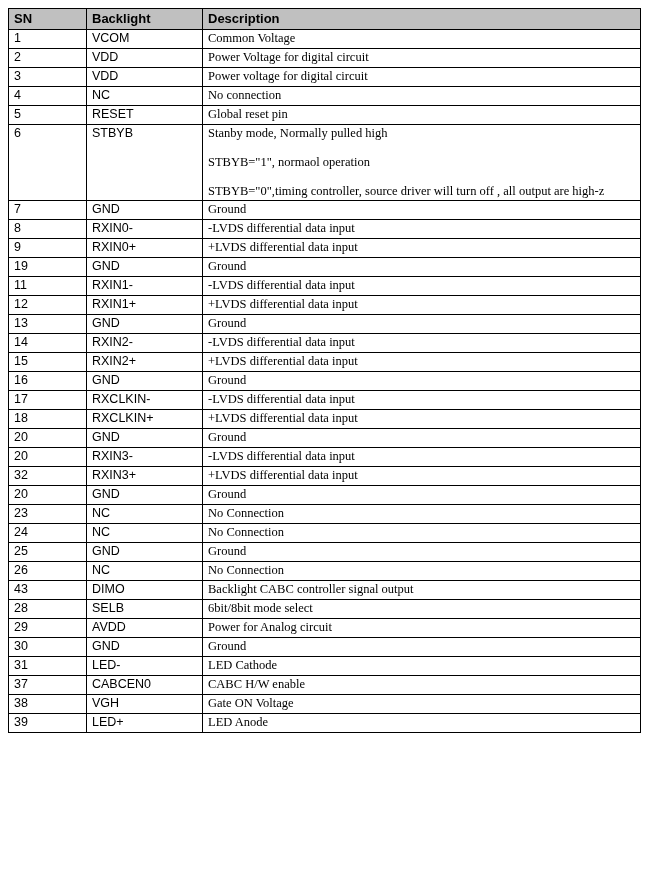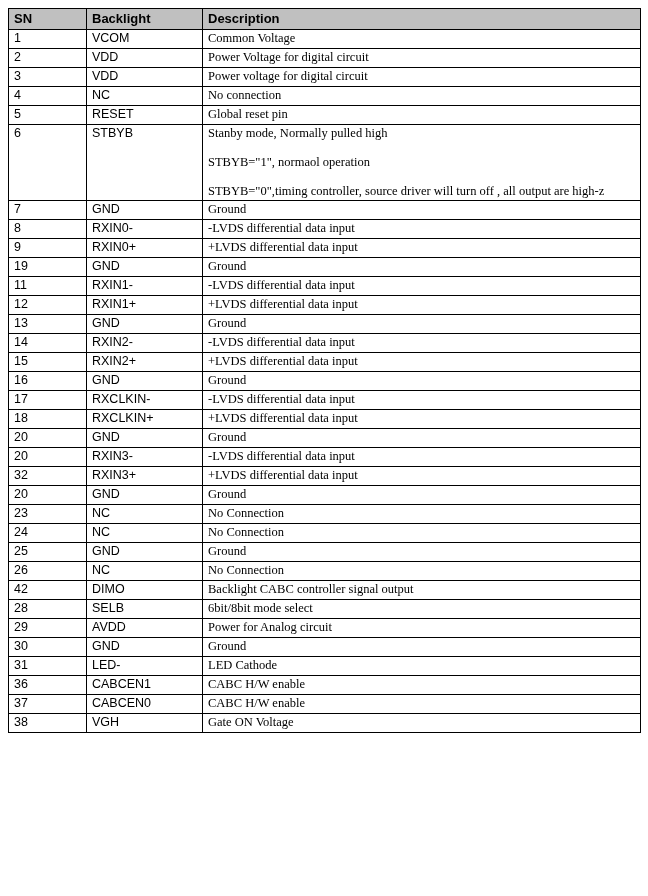--- a/index.html
+++ b/index.html
@@ -209,21 +209,21 @@
           <td class="sn-cell">25</td>
           <td class="def-cell">GND</td>
           <td class="desc-cell">Ground</td>
         </tr>
         <tr>
           <td class="sn-cell">26</td>
           <td class="def-cell">NC</td>
           <td class="desc-cell">No Connection</td>
         </tr>
         <tr>
-          <td class="sn-cell">42</td>
+          <td class="sn-cell">43</td>
           <td class="def-cell">DIMO</td>
           <td class="desc-cell">Backlight CABC controller signal output</td>
         </tr>
         <tr>
           <td class="sn-cell">28</td>
           <td class="def-cell">SELB</td>
           <td class="desc-cell">6bit/8bit mode select</td>
         </tr>
         <tr>
           <td class="sn-cell">29</td>
@@ -234,29 +234,29 @@
           <td class="sn-cell">30</td>
           <td class="def-cell">GND</td>
           <td class="desc-cell">Ground</td>
         </tr>
         <tr>
           <td class="sn-cell">31</td>
           <td class="def-cell">LED-</td>
           <td class="desc-cell">LED Cathode</td>
         </tr>
         <tr>
-          <td class="sn-cell">36</td>
-          <td class="def-cell">CABCEN1</td>
-          <td class="desc-cell">CABC H/W enable</td>
-        </tr>
-        <tr>
           <td class="sn-cell">37</td>
           <td class="def-cell">CABCEN0</td>
           <td class="desc-cell">CABC H/W enable</td>
         </tr>
         <tr>
           <td class="sn-cell">38</td>
           <td class="def-cell">VGH</td>
           <td class="desc-cell">Gate ON Voltage</td>
         </tr>
+        <tr>
+          <td class="sn-cell">39</td>
+          <td class="def-cell">LED+</td>
+          <td class="desc-cell">LED  Anode</td>
+        </tr>
       </tbody>
   </table>
 </div>
 
 </body></html>

